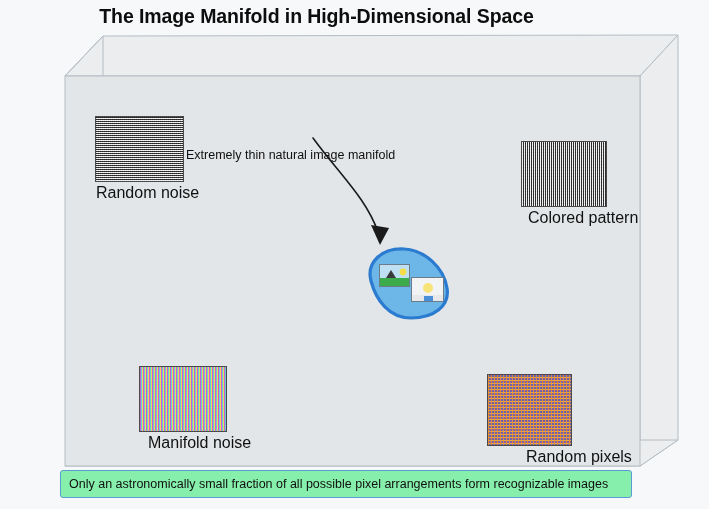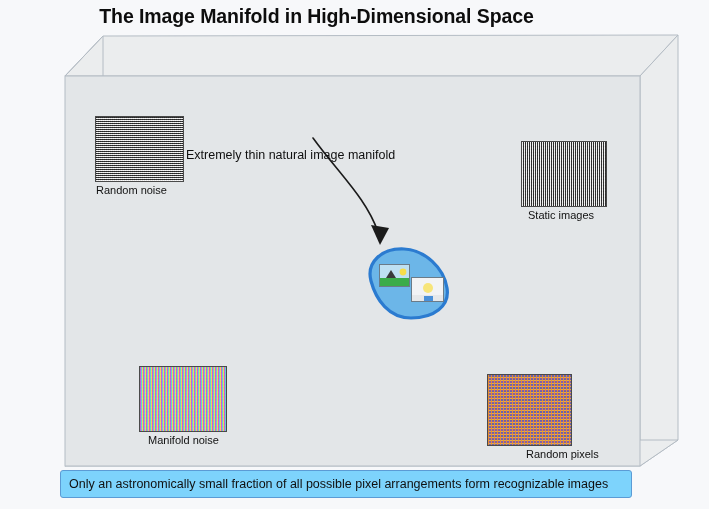--- a/index.html
+++ b/index.html
@@ -46,21 +46,21 @@
   }
 
   
   .patch {
     position: absolute;
     box-sizing: border-box;
     border: 1.5px solid #4a4a4a;
   }
   .patch-label {
     position: absolute;
-    font-size: 11px;
+    font-size: 16px;
     color: #111;
     white-space: nowrap;
     font-family: "Liberation Sans", sans-serif;
   }
 
   
   .tex-randnoise {
     background-color: #8d8d8d;
     background-image:
       repeating-linear-gradient(0deg,
@@ -128,21 +128,21 @@
   }
 
   
   .caption-box {
     position: absolute;
     left: 60px;
     top: 470px;
     width: 572px;
     height: 28px;
     box-sizing: border-box;
-    background: #7dd3fc;
+    background: #86efac;
     border: 1px solid #5b9bd5;
     border-radius: 3px;
     display: flex;
     align-items: center;
     padding-left: 8px;
   }
   .caption-text {
     font-size: 12.5px;
     color: #101010;
     white-space: nowrap;
@@ -189,21 +189,21 @@
              C 450 306, 434 318, 411 318
              C 389 318, 376 300, 371 281 Z" fill="#6cb6e8" stroke="#2b7bd0" stroke-width="3.2" stroke-linejoin="round"></path>
   </svg>
 
   <div class="annotation" style="left:186px; top:112px;">Extremely thin natural image manifold</div>
 
   <div class="patch tex-randnoise" style="left:95px; top:116px; width:89px; height:66px;"></div>
   <div class="patch-label" style="left:96px; top:184px;">Random noise</div>
 
   <div class="patch tex-static" style="left:521px; top:141px; width:86px; height:66px;"></div>
-  <div class="patch-label" style="left:528px; top:209px;">Static images</div>
+  <div class="patch-label" style="left:528px; top:209px;">Colored pattern</div>
 
   <div class="patch tex-colornoise" style="left:139px; top:366px; width:88px; height:66px;"></div>
   <div class="patch-label" style="left:148px; top:434px;">Manifold noise</div>
 
   <div class="patch tex-randpix" style="left:487px; top:374px; width:85px; height:72px;"></div>
   <div class="patch-label" style="left:490px; top:448px;padding-left:36px;">Random pixels</div>
 
   <div class="thumb thumb-landscape" style="left:379px; top:264px; width:31px; height:23px;">
     <svg width="31" height="23" viewBox="0 0 31 23">
       <rect x="0" y="0" width="31" height="23" fill="#bfe0f2"></rect>

